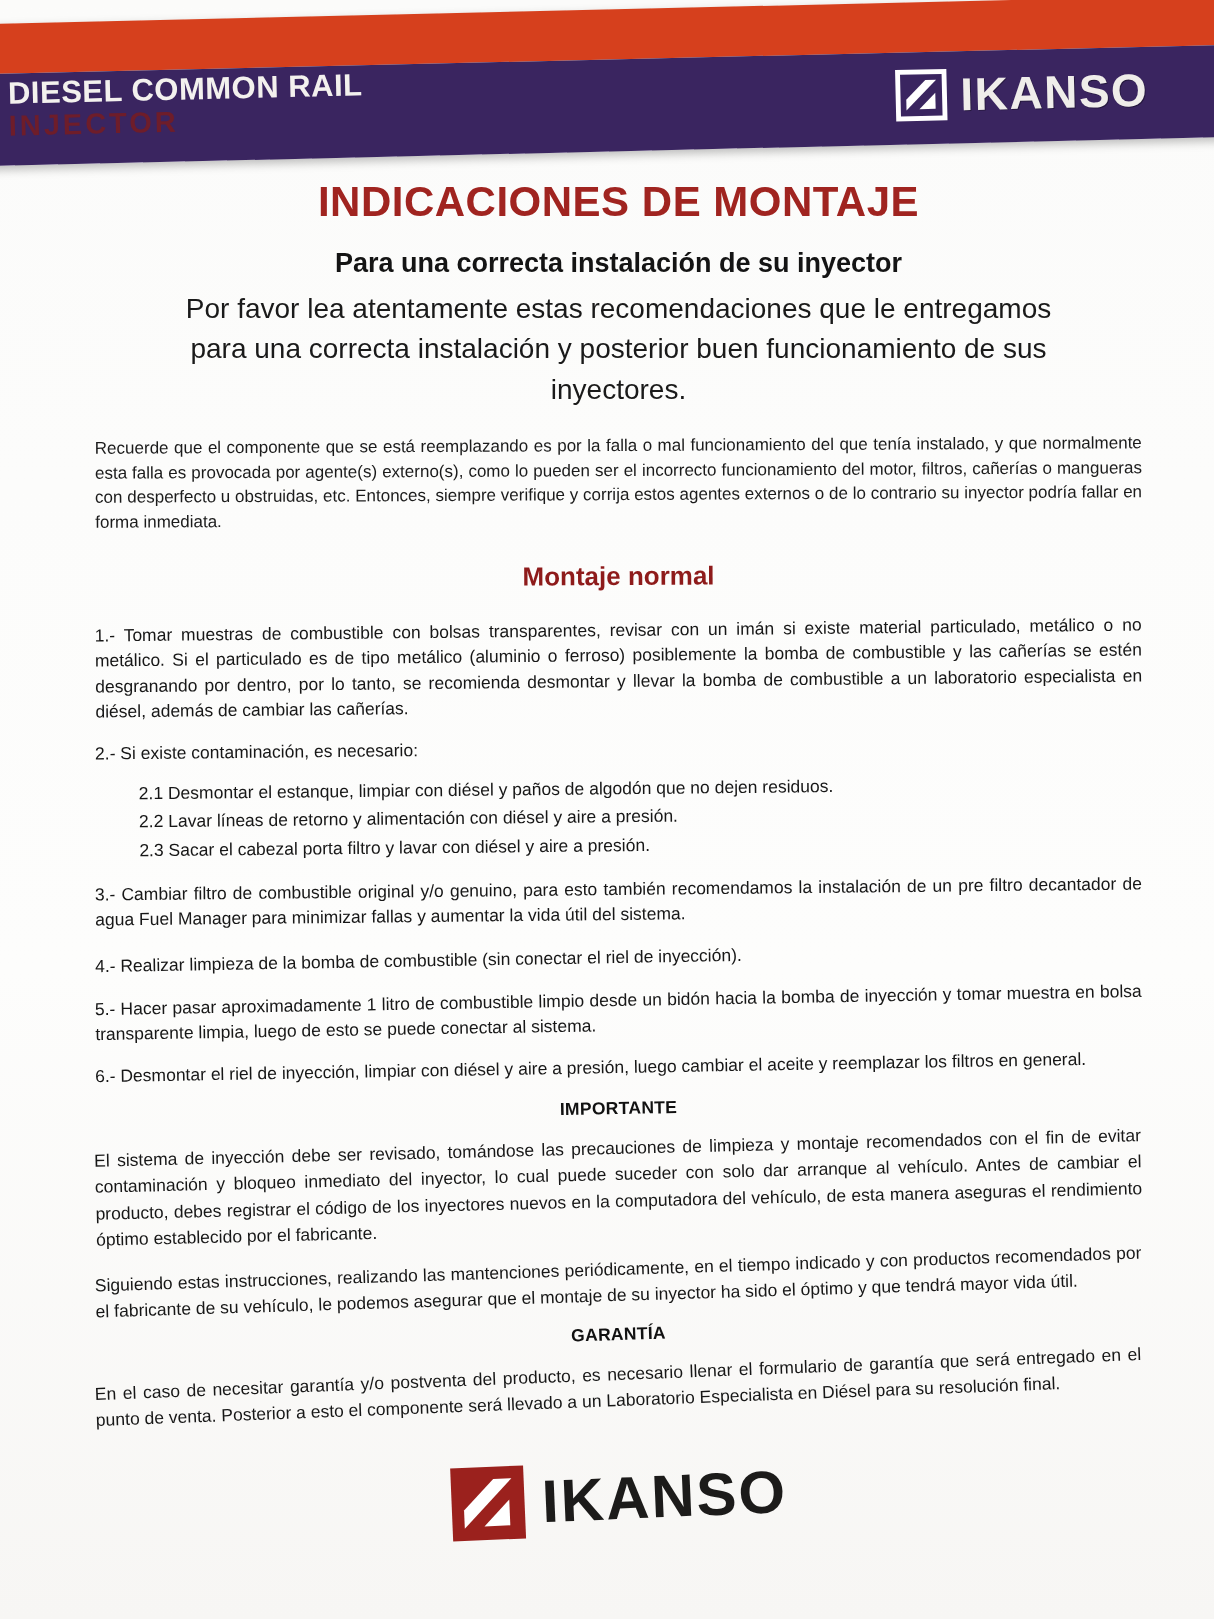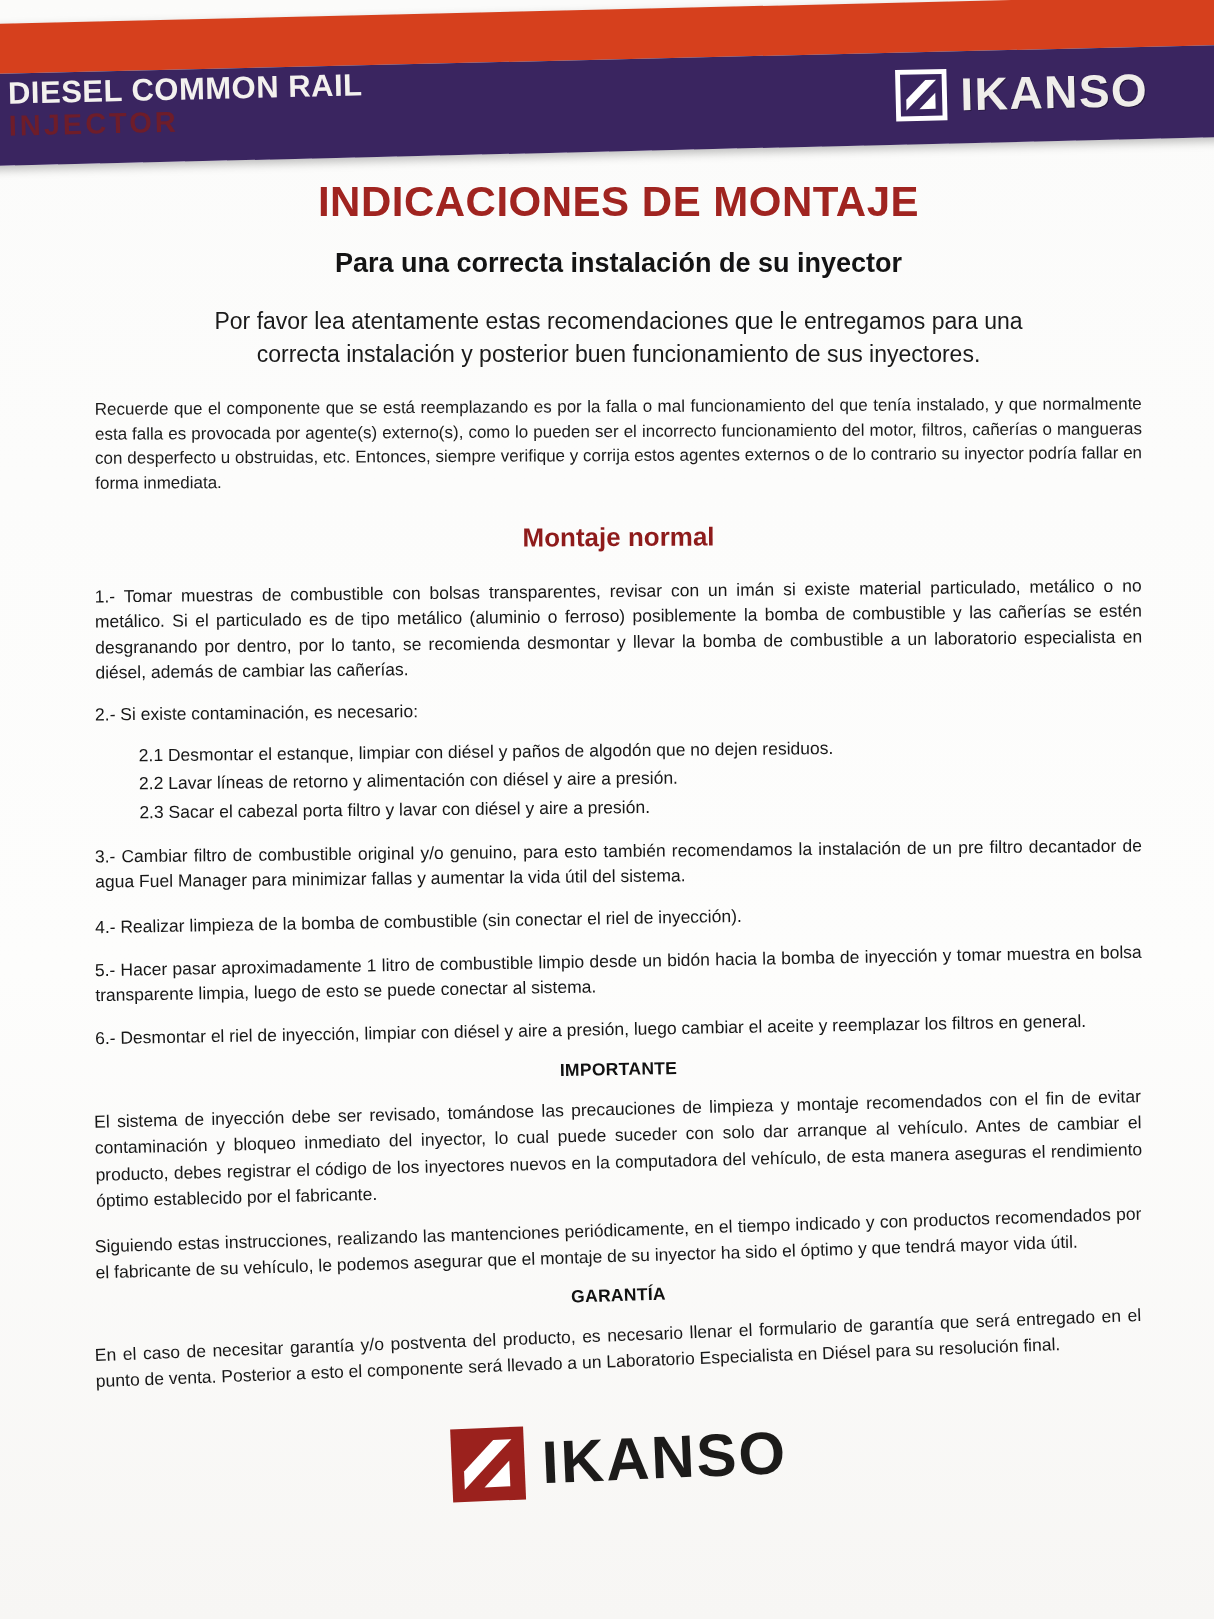--- a/index.html
+++ b/index.html
@@ -28,24 +28,24 @@
   .hdr-line2{font-size:29px;font-weight:800;letter-spacing:3px;color:#6e1d2a;}
   .hdr-logo{position:absolute;right:120px;top:16px;display:flex;align-items:center;gap:12px;}
   .hdr-logo svg{width:54px;height:54px;display:block;}
   .hdr-brand{font-size:46px;font-weight:800;letter-spacing:1.5px;color:#efedea;text-shadow:1px 1px 0 rgba(0,0,0,.35);}
   
   .content{position:relative;padding:178px 72px 0 95px;}
   h1.title{
     margin:0 0 22px;text-align:center;
     font-size:42px;font-weight:800;letter-spacing:.5px;color:#a02420;
   }
-  h2.subtitle{margin:0 0 26px;text-align:center;font-size:27px;font-weight:700;color:#141414;}
+  h2.subtitle{margin:0 0 10px;text-align:center;font-size:27px;font-weight:700;color:#141414;}
   p.intro{
     margin:0 auto 24px;max-width:880px;text-align:center;
-    font-size:23px;line-height:1.44;color:#1a1a1a;
+    font-size:28px;line-height:1.44;color:#1a1a1a;
   }
   p.notice{margin:0 0 28px;font-size:17px;line-height:1.45;text-align:justify;color:#1b1b1b;}
   h3.section{margin:0 0 26px;text-align:center;font-size:26px;font-weight:800;color:#8e1b1b;}
   .step{margin:0 0 17px;font-size:17.5px;line-height:1.45;text-align:justify;color:#171717;}
   .step.single{text-align:left;}
   .substeps{margin:-4px 0 18px 44px;font-size:17.5px;line-height:1.62;color:#171717;}
   h4.mini{margin:2px 0 16px;text-align:center;font-size:17.5px;font-weight:800;letter-spacing:.3px;color:#111;}
   p.body-par{margin:0 0 16px;font-size:17.5px;line-height:1.5;text-align:justify;color:#171717;}
   
   .t0{transform:rotate(-0.3deg);}

